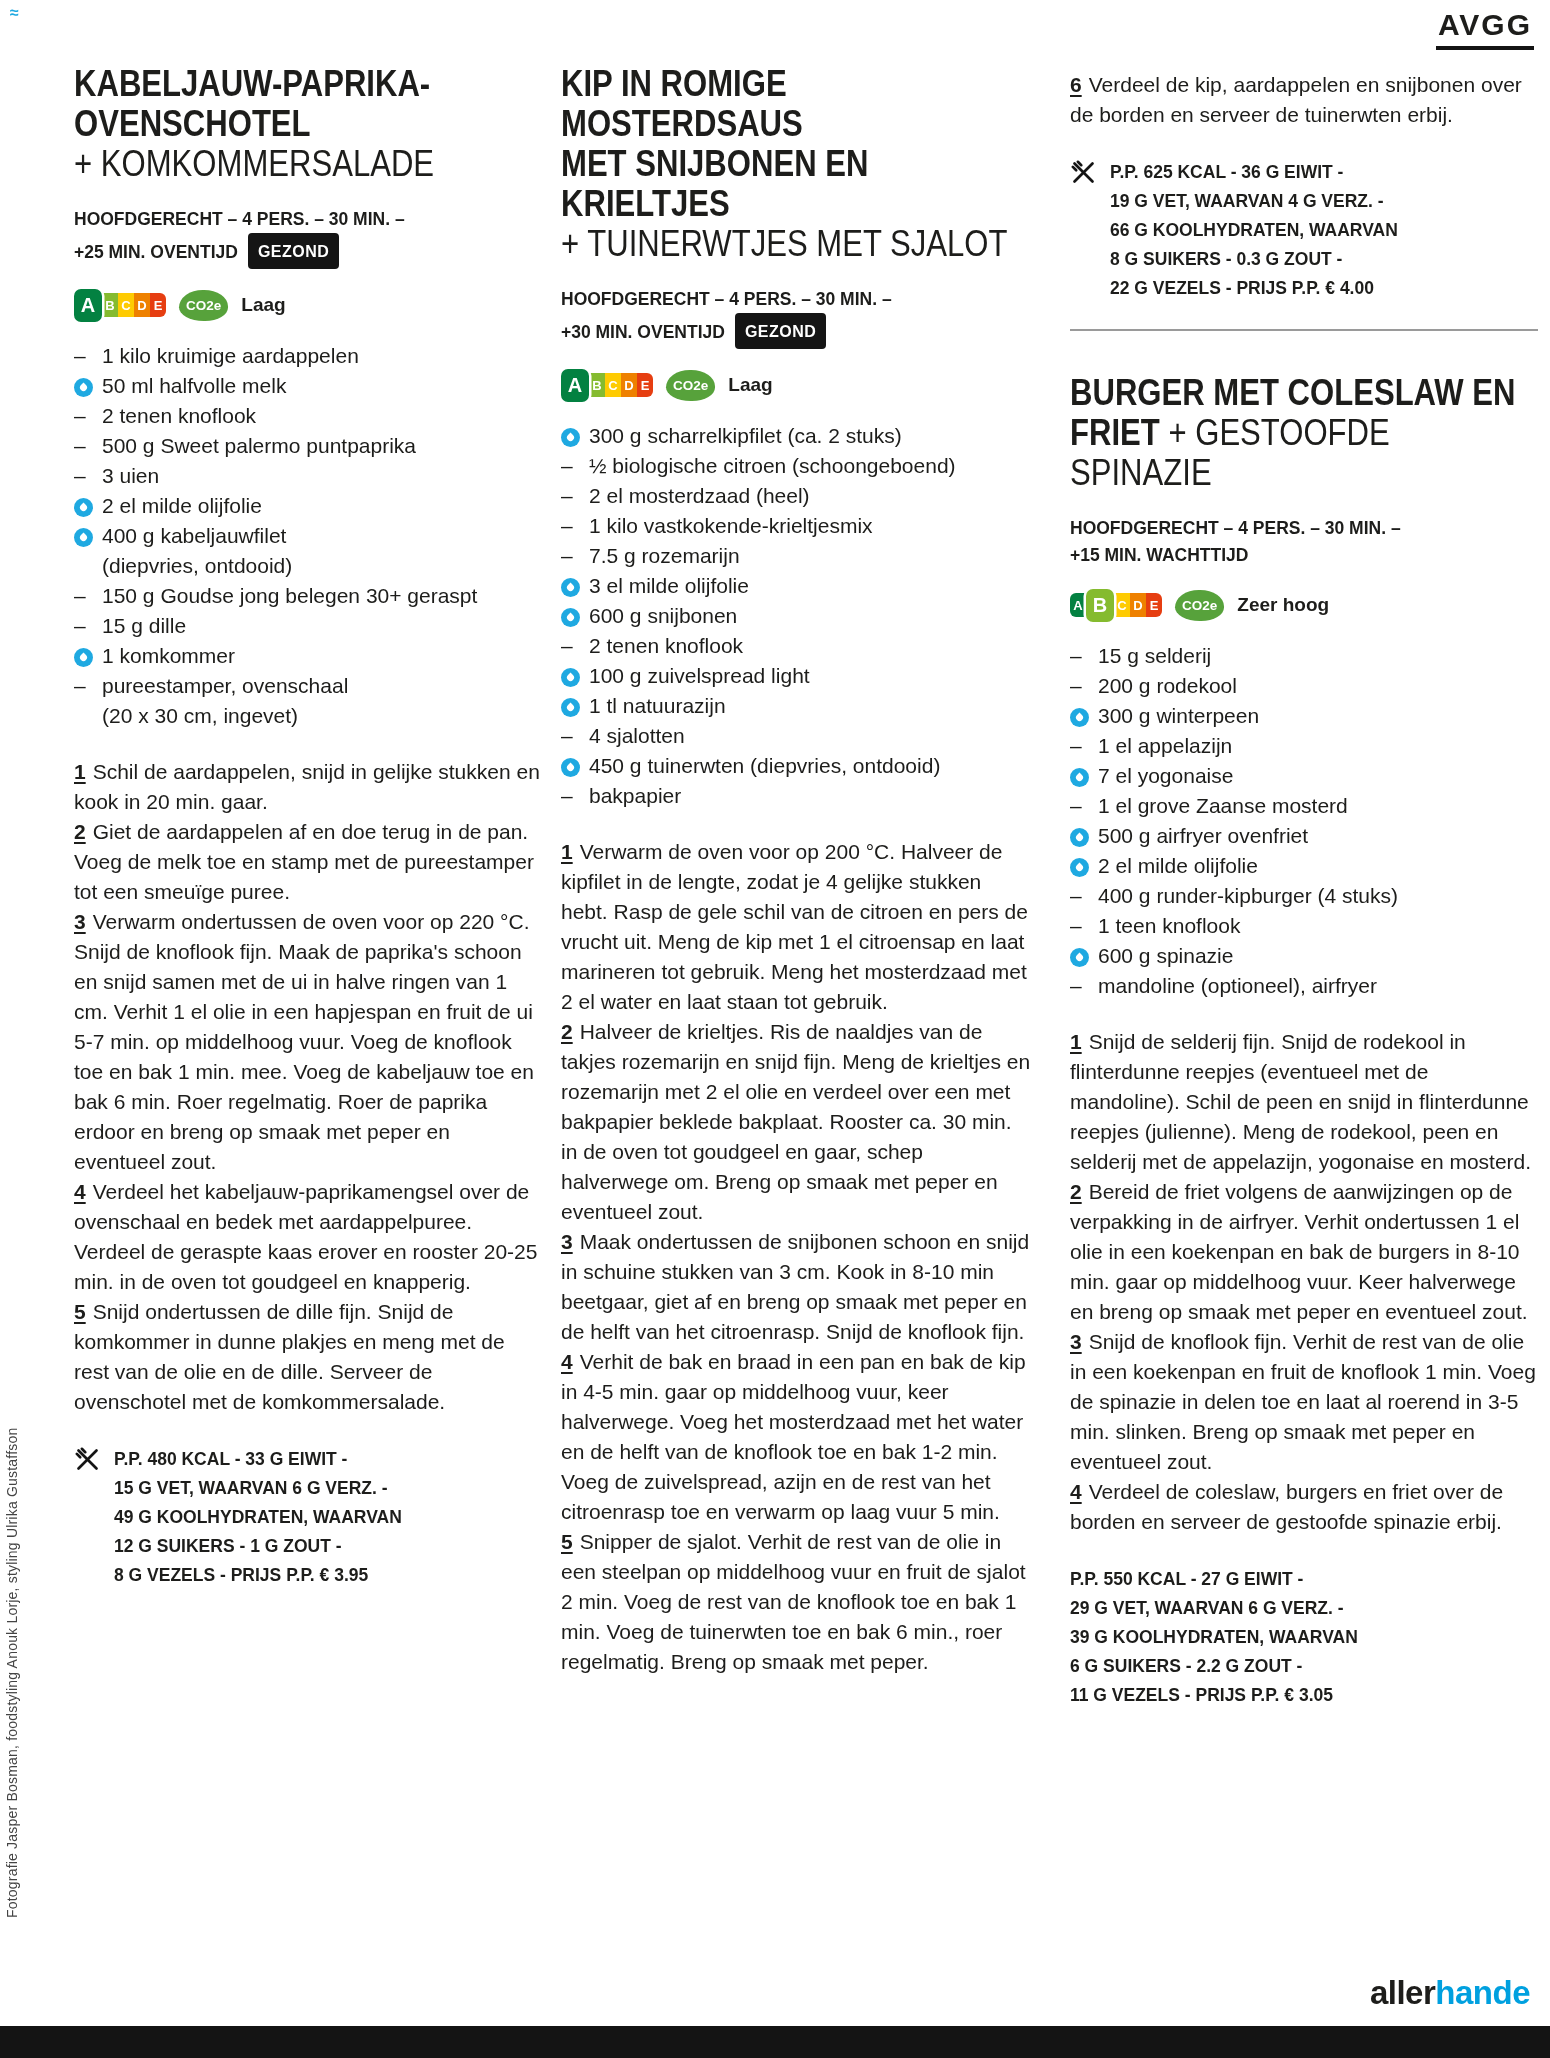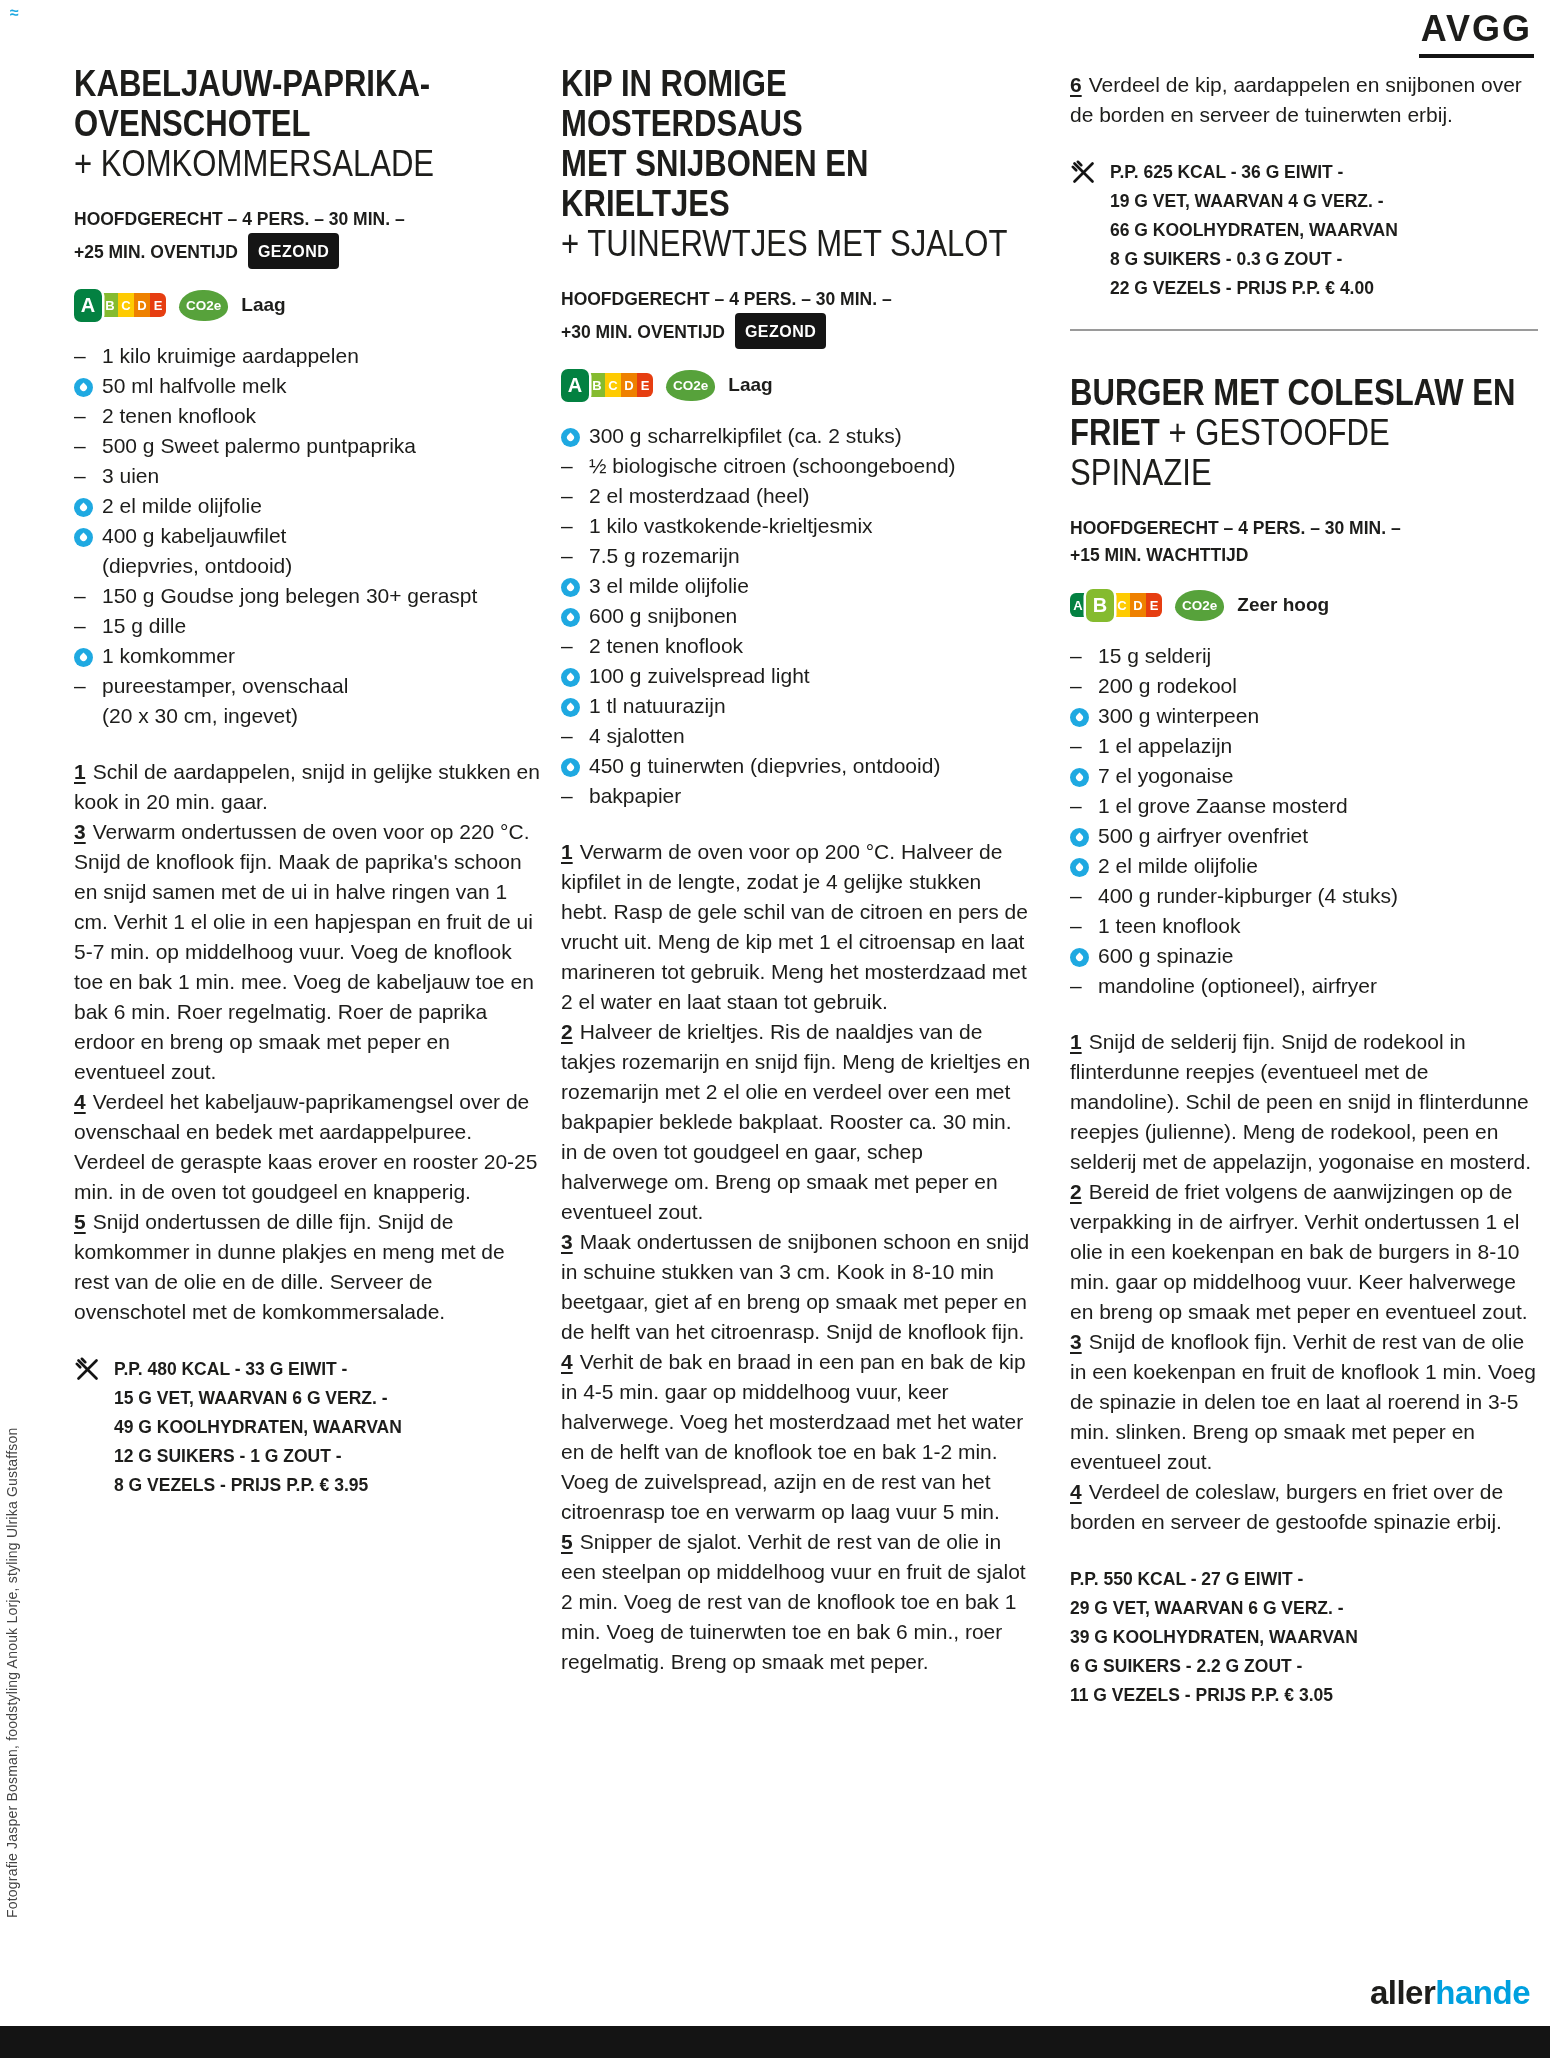--- a/index.html
+++ b/index.html
@@ -69,21 +69,21 @@
   .nutrition{
     display:flex;gap:10px;font-size:17.5px;font-weight:700;line-height:29px;
     margin:0 0 26px;
   }
   .nicon{flex:0 0 30px;padding-top:1px;}
   .nlines{flex:1;}
 
   .divider{border:0;border-top:2px solid #9a9a9a;margin:10px 0 42px;height:0;}
 
   #avgg{
-    position:absolute;top:8px;right:16px;font-size:36px;font-weight:800;
+    position:absolute;top:8px;right:16px;font-size:30px;font-weight:800;
     letter-spacing:2px;border-bottom:4px solid #141414;padding:0 2px 4px;
   }
   #topmark{position:absolute;top:4px;left:10px;color:#1fa9e1;font-size:16px;font-weight:700;}
   #credit{
     position:absolute;left:4px;top:1918px;transform:rotate(-90deg);
     transform-origin:0 0;font-size:14px;color:#444;white-space:nowrap;letter-spacing:.2px;
   }
   #logo{position:absolute;right:20px;bottom:46px;font-size:33px;font-weight:800;letter-spacing:-.5px;}
   #logo .lblue{color:#00a0df;}
   #bottombar{position:absolute;left:0;bottom:0;width:100%;height:32px;background:#141414;}
@@ -152,20 +152,21 @@
         <span class="imark"><span class="drop"></span></span>
         <span class="itext">1 komkommer</span>
       </li>
       <li class="ing">
         <span class="imark">–</span>
         <span class="itext">pureestamper, ovenschaal<br>(20 x 30 cm, ingevet)</span>
       </li>
     </ul>
     <div class="steps">
       <p><span class="snum">1</span>Schil de aardappelen, snijd in gelijke stukken en kook in 20 min. gaar.</p>
+      <p><span class="snum">2</span>Giet de aardappelen af en doe terug in de pan. Voeg de melk toe en stamp met de pureestamper tot een smeuïge puree.</p>
       <p><span class="snum">3</span>Verwarm ondertussen de oven voor op 220 °C. Snijd de knoflook fijn. Maak de paprika's schoon en snijd samen met de ui in halve ringen van 1 cm. Verhit 1 el olie in een hapjespan en fruit de ui 5-7 min. op middelhoog vuur. Voeg de knoflook toe en bak 1 min. mee. Voeg de kabeljauw toe en bak 6 min. Roer regelmatig. Roer de paprika erdoor en breng op smaak met peper en eventueel zout.</p>
       <p><span class="snum">4</span>Verdeel het kabeljauw-paprikamengsel over de ovenschaal en bedek met aardappelpuree. Verdeel de geraspte kaas erover en rooster 20-25 min. in de oven tot goudgeel en knapperig.</p>
       <p><span class="snum">5</span>Snijd ondertussen de dille fijn. Snijd de komkommer in dunne plakjes en meng met de rest van de olie en de dille. Serveer de ovenschotel met de komkommersalade.</p>
     </div>
     <div class="nutrition">
       <span class="nicon"><svg width="27" height="27" viewBox="0 0 24 24">
           <g stroke="#141414" stroke-width="2.4" stroke-linecap="round" fill="none">
             <path d="M4 4 L20 20"></path>
             <path d="M20 4 L4 20"></path>
             <path d="M7 2.5 L10 5.5"></path>

